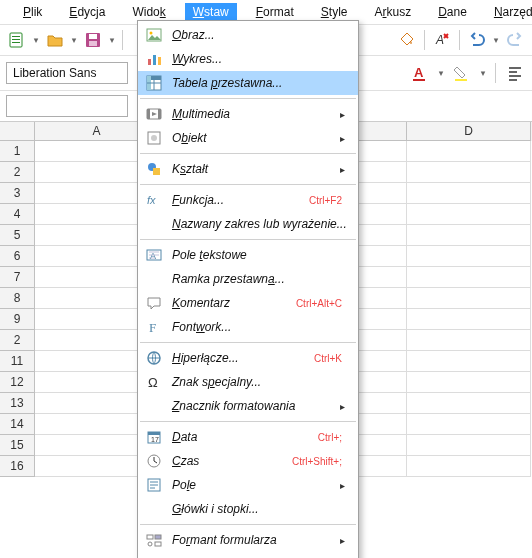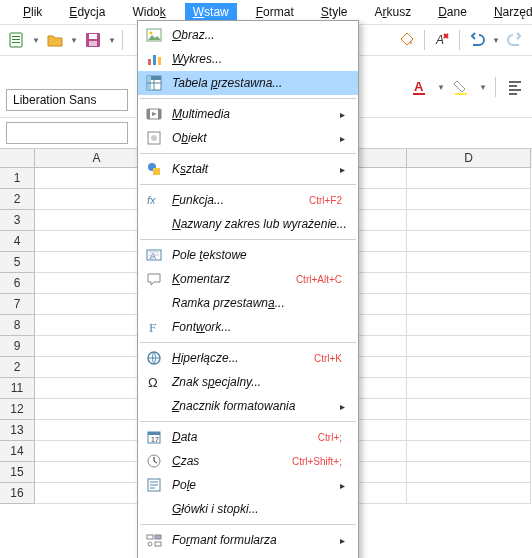--- a/index.html
+++ b/index.html
@@ -64,21 +64,20 @@
   border-bottom: 1px solid #e0e0e0;
 }
 .font-name {
   width: 122px;
   height: 22px;
   border: 1px solid #adadad;
   padding: 0 6px;
   font-size: 12px;
   display: flex;
   align-items: center;
-  margin-top: 27px;
 }
 
 
 .refrow {
   display: flex;
   align-items: center;
   padding: 4px 6px;
   gap: 6px;
   border-bottom: 1px solid #ccc;
 }
@@ -498,31 +497,31 @@
       <span class="menu-icon">
         <svg width="16" height="16">
           <rect x="1" y="3" width="14" height="10" fill="#fff" stroke="#58a"></rect>
           <text x="4" y="12" font-size="9" fill="#58a">A</text>
           <path d="M3 5h10M3 8h10M3 11h6" stroke="#aac" stroke-width="0.7"></path>
         </svg>
       </span>
       <span class="menu-label">Pole <u>t</u>ekstowe</span>
     </div>
     <div class="menu-item">
+      <span class="menu-icon"></span>
+      <span class="menu-label">Ramka przestawn<u>a</u>...</span>
+    </div>
+    <div class="menu-item">
       <span class="menu-icon">
         <svg width="16" height="16">
           <path d="M2 3h12v8H8l-3 3v-3H2z" fill="#fff" stroke="#888"></path>
         </svg>
       </span>
       <span class="menu-label"><u>K</u>omentarz</span>
       <span class="menu-shortcut">Ctrl+Alt+C</span>
-    </div>
-    <div class="menu-item">
-      <span class="menu-icon"></span>
-      <span class="menu-label">Ramka przestawn<u>a</u>...</span>
     </div>
     <div class="menu-item">
       <span class="menu-icon">
         <svg width="16" height="16">
           <text x="3" y="13" font-size="13" fill="#58a" font-family="serif">F</text>
         </svg>
       </span>
       <span class="menu-label">Font<u>w</u>ork...</span>
     </div>
     <div class="menu-sep"></div>

